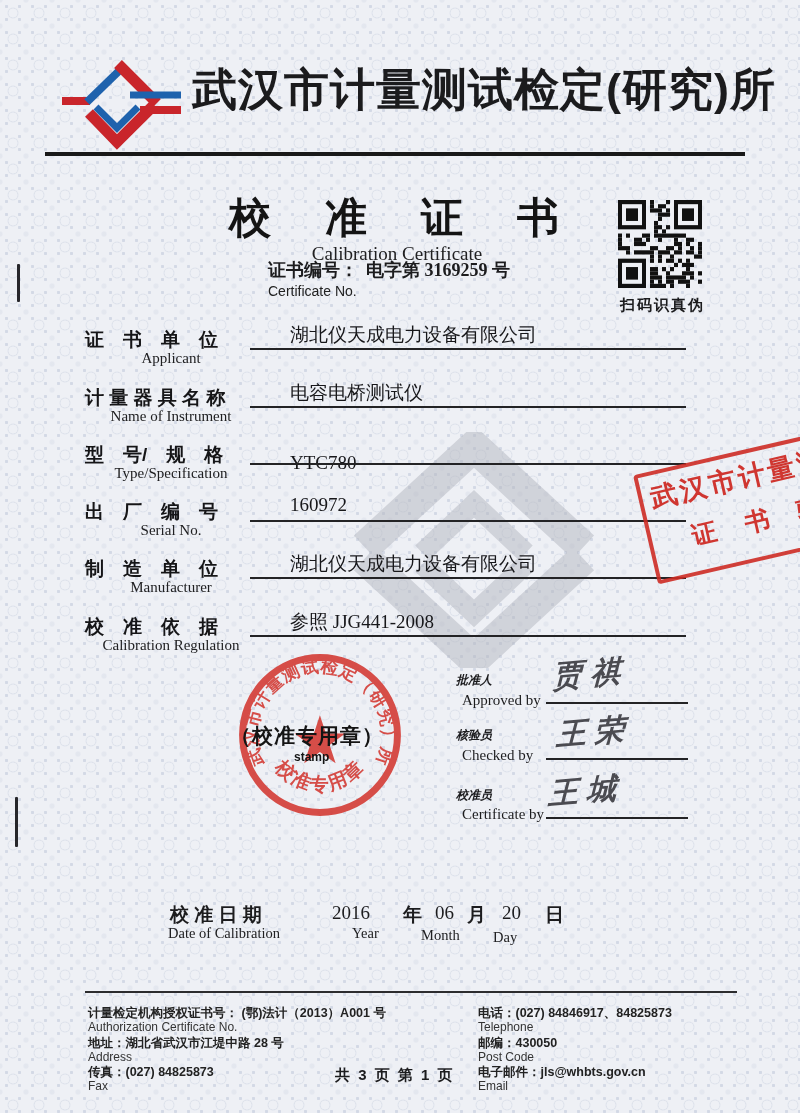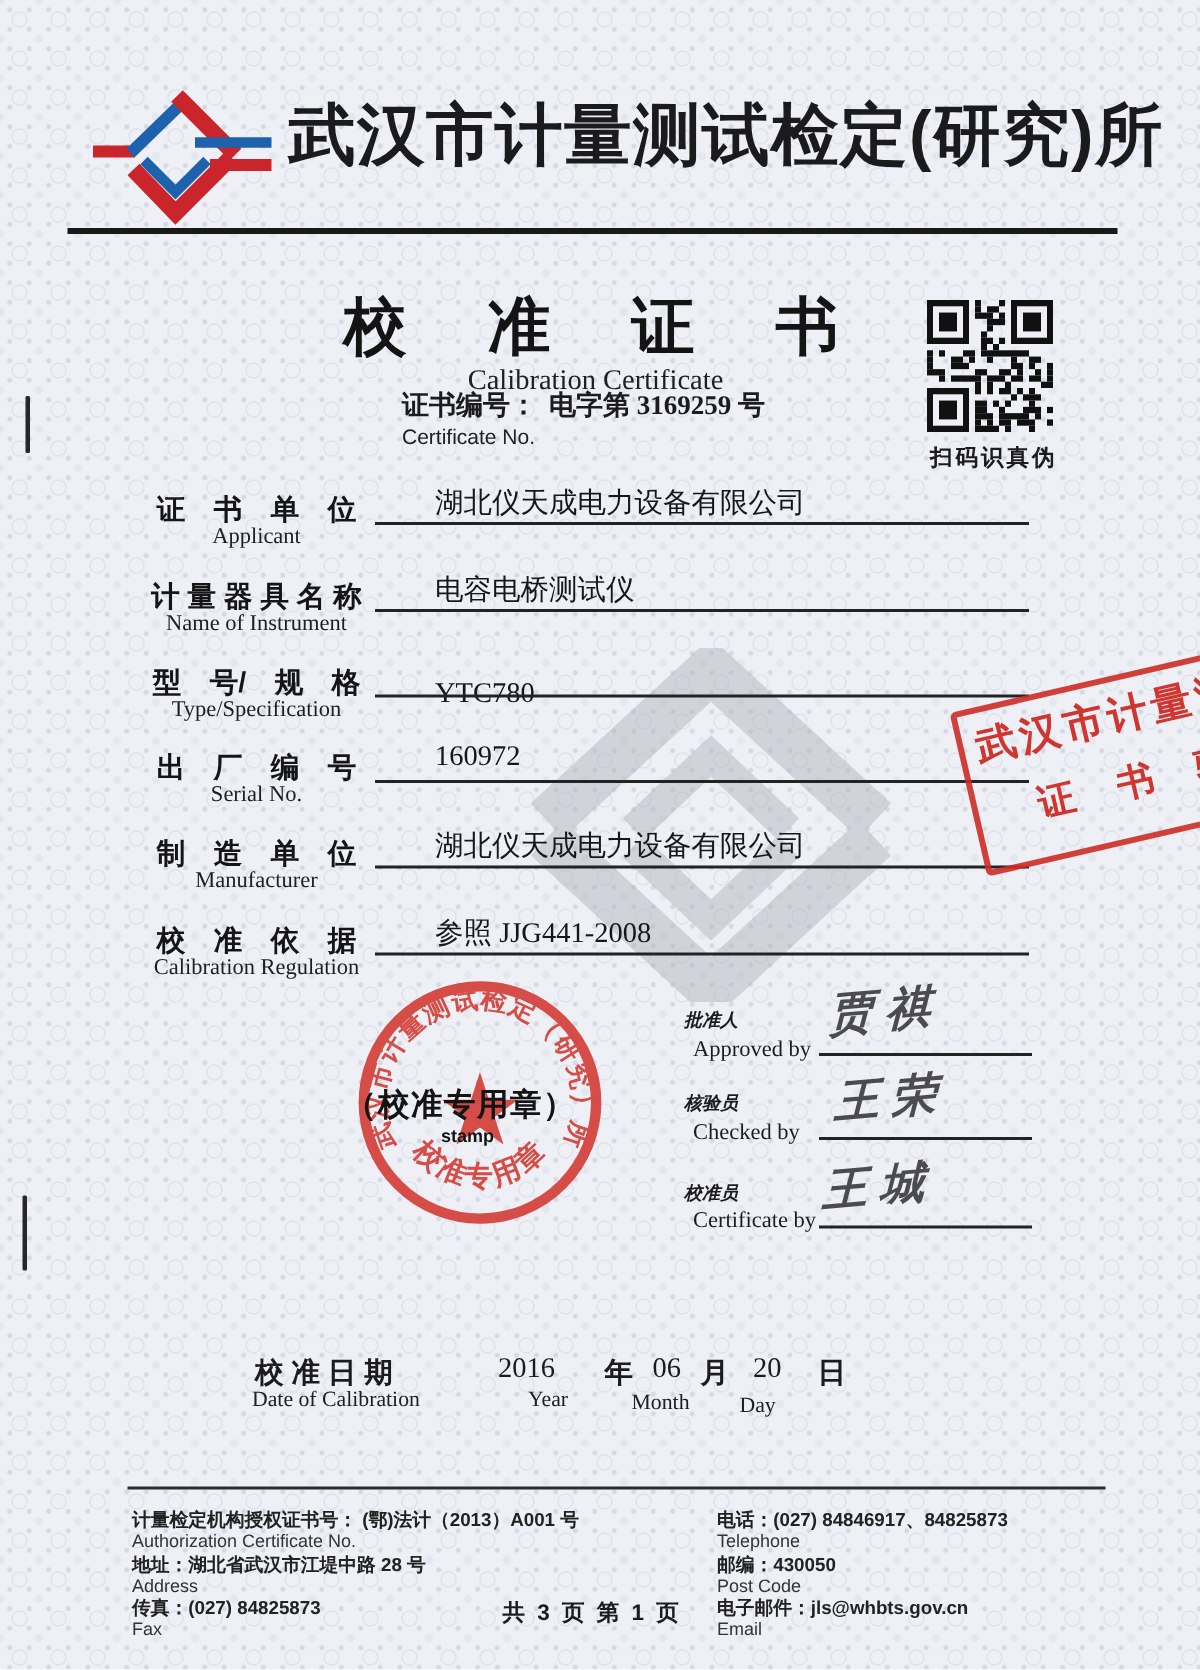--- a/index.html
+++ b/index.html
@@ -27,21 +27,21 @@
   .doc-sub{left:0;top:243px;width:794px;text-align:center;font-family:"Liberation Serif",serif;font-size:19px;color:#202022;}
   .certno{left:268px;top:258px;font-size:18px;font-weight:bold;white-space:nowrap;}
   .certno .val{font-family:"Liberation Serif",serif;font-weight:bold;margin-left:8px;}
   .certno-en{left:268px;top:283px;font-size:14px;color:#222;}
 
   
   .qr-wrap{left:618px;top:200px;}
   .qr-cap{left:620px;top:296px;font-size:15px;font-weight:bold;letter-spacing:2px;}
 
   
-  .f-label{position:absolute;left:85px;width:172px;font-size:19px;font-weight:600;white-space:nowrap;color:#151517;text-align:center;}
+  .f-label{position:absolute;left:85px;width:172px;font-size:19px;font-weight:600;white-space:nowrap;color:#151517;}
   .f-en{position:absolute;left:85px;width:172px;text-align:center;font-family:"Liberation Serif",serif;font-size:15px;color:#202022;white-space:nowrap;}
   .f-value{position:absolute;left:290px;font-family:"Liberation Serif",serif;font-size:19px;color:#17171a;white-space:nowrap;}
   .f-line{position:absolute;left:250px;width:436px;height:2px;background:#232325;}
 
   
   .wm{left:328px;top:432px;opacity:.5;}
 
   
   .stamp-note-cn{left:230px;top:722px;font-size:21px;font-weight:bold;color:#141414;z-index:6;letter-spacing:1px;}
   .stamp-note-en{left:294px;top:750px;font-size:12px;font-weight:bold;color:#141414;z-index:6;}

